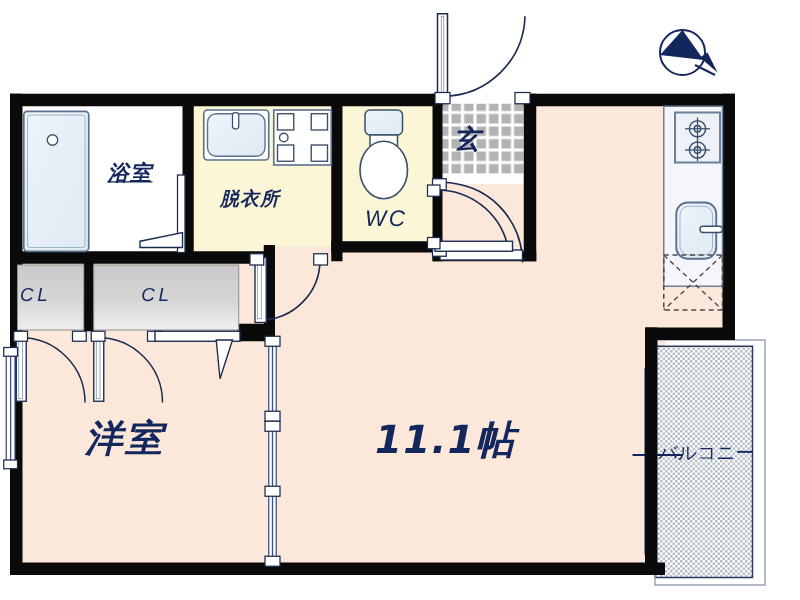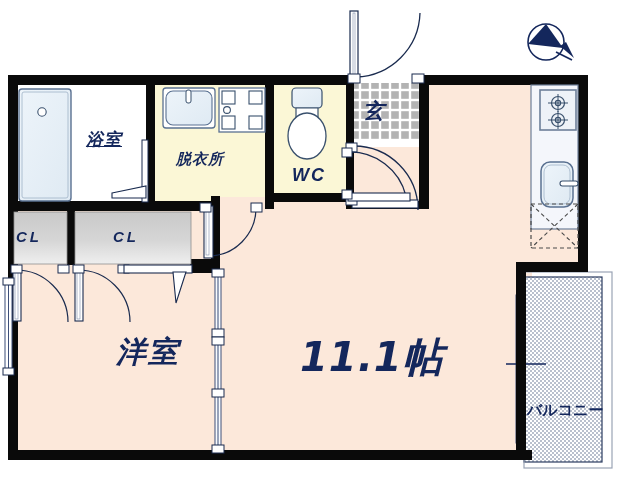--- a/index.html
+++ b/index.html
@@ -19,43 +19,43 @@
     height: 480px;
     background: #ffffff;
   }
   #plan svg {
     display: block;
   }
   .lbl {
     position: absolute;
     color: #14275c;
     font-family: "Liberation Sans", sans-serif;
-    font-weight: bold;
+    font-weight: normal;
     font-style: italic;
     white-space: nowrap;
     line-height: 1;
     user-select: none;
   }
   .lbl-jp {
     font-family: "DejaVu Sans", sans-serif;
     font-weight: bold;
     font-style: italic;
   }
   .lbl-ldk      { left: 322px; top: 295px; font-size: 34px; letter-spacing: 3px; }
-  .lbl-ldk-size { left: 300px; top: 337px; font-size: 40px; letter-spacing: 1px; }
-  .lbl-yoshitsu { left: 68px;  top: 337px; font-size: 30px; letter-spacing: 2px; margin-left: 48px; }
+  .lbl-ldk-size { left: 300px; top: 337px; font-size: 31px; letter-spacing: 1px; }
+  .lbl-yoshitsu { left: 68px;  top: 337px; font-size: 30px; letter-spacing: 2px; }
   .lbl-yoshitsu-size { left: 56px; top: 371px; font-size: 36px; letter-spacing: 0px; }
   .lbl-yokushitsu { left: 86px; top: 131px; font-size: 17px; letter-spacing: 1px; text-decoration: underline; }
   .lbl-datsuijo  { left: 176px; top: 152px; font-size: 15px; letter-spacing: 1px; }
   .lbl-wc        { left: 292px; top: 166px; font-size: 18px; letter-spacing: 2px; }
   .lbl-genkan    { left: 363px; top: 101px; font-size: 21px; }
   .lbl-cl1       { left: 16px;  top: 229px; font-size: 15px; letter-spacing: 3px; }
   .lbl-cl2       { left: 113px; top: 229px; font-size: 15px; letter-spacing: 3px; }
   .lbl-balcony   { left: 527px; top: 355px; font-size: 15px; letter-spacing: 0px;
-                   font-style: normal; font-weight: bold; margin-top: 48px; }
+                   font-style: normal; font-weight: normal; }
 </style>
 </head>
 <body>
 
 <div id="plan">
 
   <svg width="640" height="480" viewBox="0 0 640 480">
 
     <defs>
 

